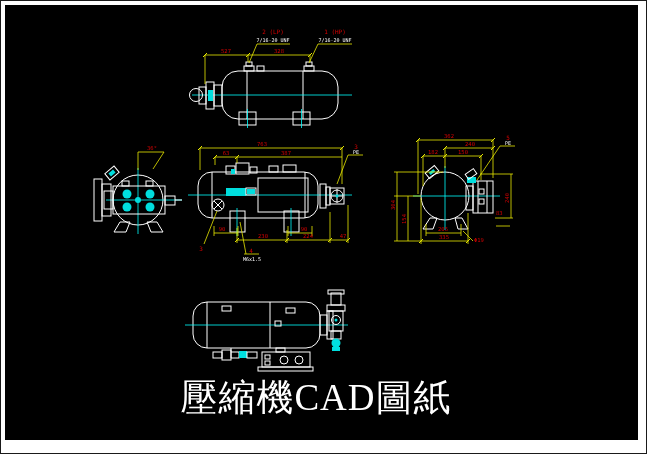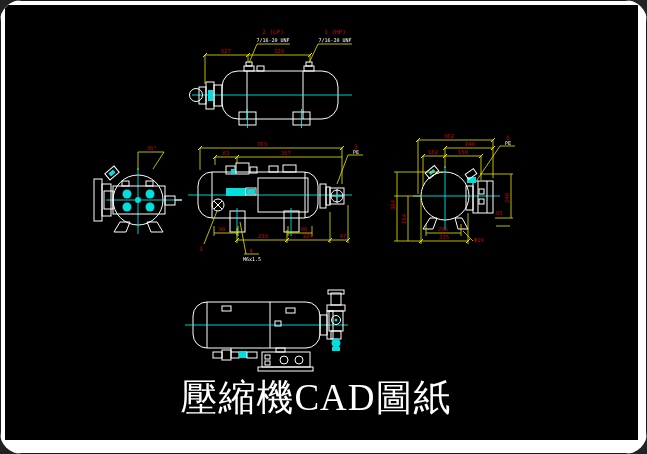--- a/index.html
+++ b/index.html
@@ -1,17 +1,17 @@
 <!DOCTYPE html>
 <html><head>
 <meta charset="utf-8">
 <style>
   html,body{margin:0;padding:0;background:#222;}
   .stage{position:relative;width:647px;height:454px;background:#ffffff;overflow:hidden;
-         font-family:"DejaVu Sans",sans-serif;border-radius:22px;}
+         font-family:"DejaVu Sans",sans-serif;}
   svg{position:absolute;left:0;top:0;}
   
   .w  {stroke:#ffffff;fill:none;stroke-width:1;}
   .c  {stroke:#00ffff;fill:none;stroke-width:0.8;}
   .cf {fill:#00dede;stroke:none;}
   .y  {stroke:#e8e800;fill:none;stroke-width:0.8;}
   .tk {stroke:#e8e800;stroke-width:1;}
   .rt {fill:#d40000;font-size:5.5px;font-family:"DejaVu Sans Mono",monospace;}
   .rt2{fill:#d40000;font-size:6px;font-family:"DejaVu Sans Mono",monospace;}
   .wt {fill:#ffffff;font-size:5px;font-family:"DejaVu Sans Mono",monospace;}

